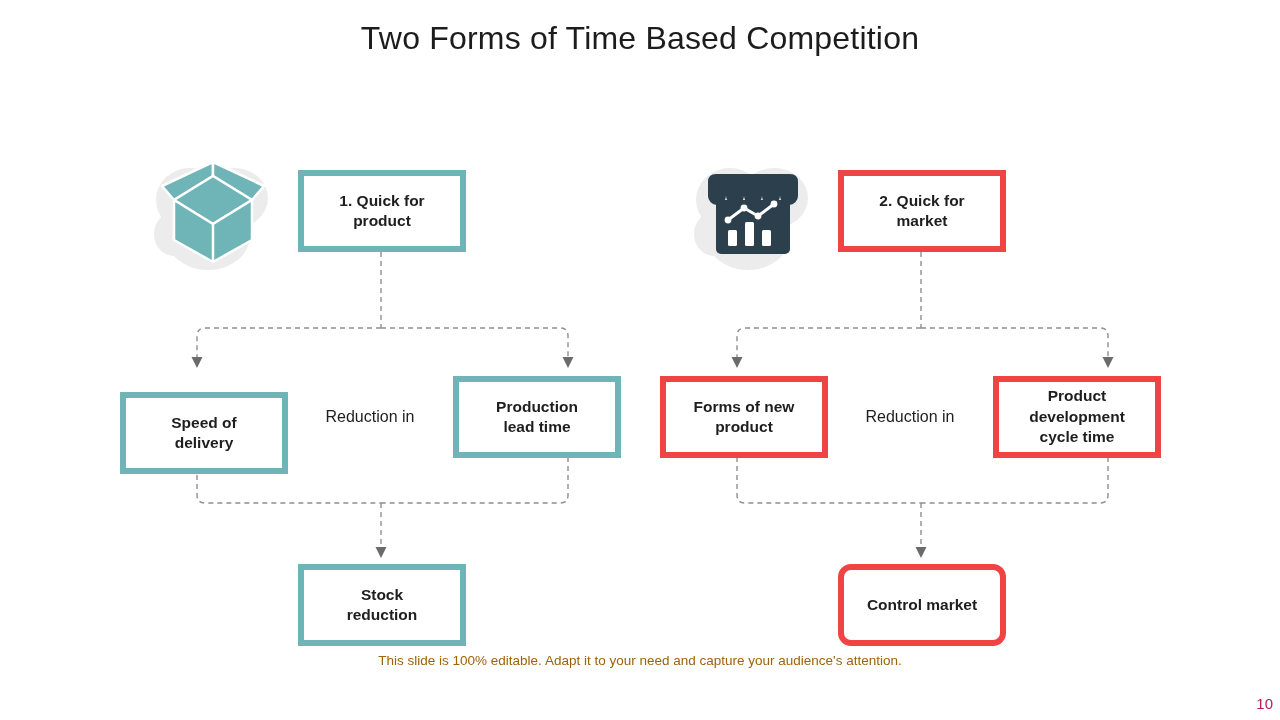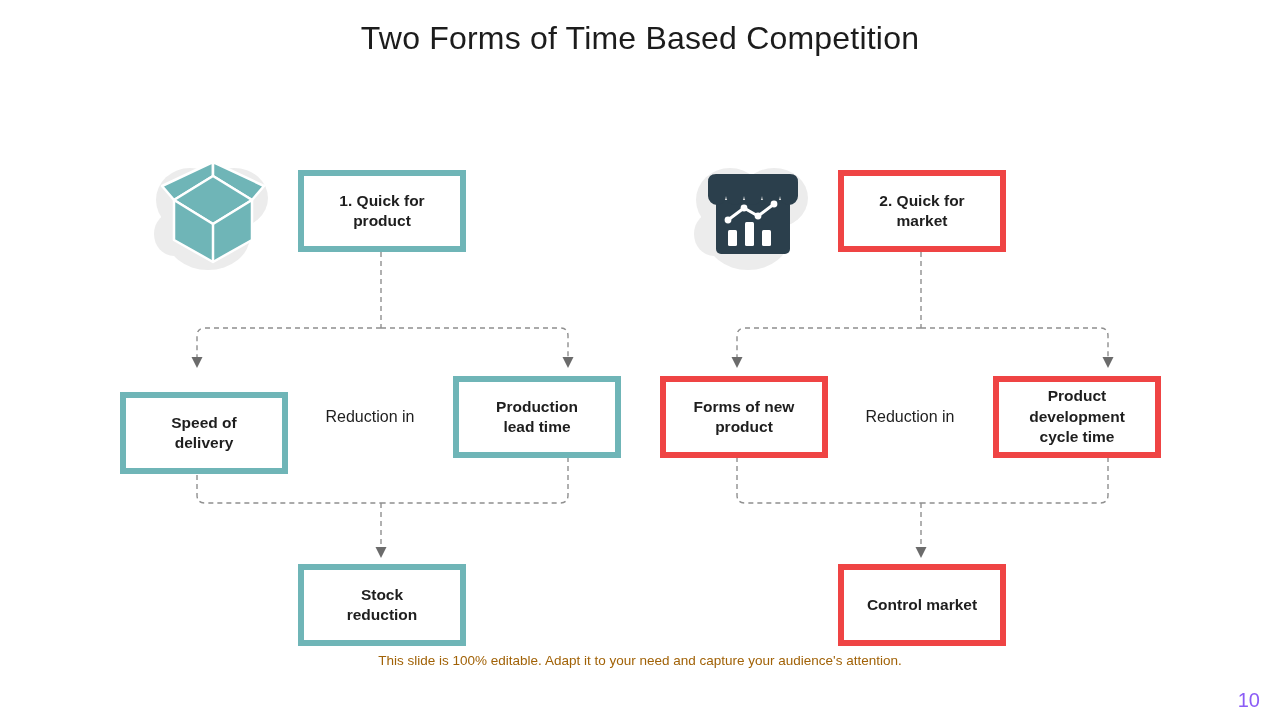--- a/index.html
+++ b/index.html
@@ -55,21 +55,21 @@
   .pad-lg { padding: 0 30px; }
   .pad-md { padding: 0 22px; }
   .pad-sm { padding: 0 10px; }
   .pos-l-top { left: 298px; top: 170px; }
   .pos-l-midleft { left: 120px; top: 376px; margin-top: 16px; }
   .pos-l-midright { left: 453px; top: 376px; }
   .pos-l-bottom { left: 298px; top: 564px; }
   .pos-r-top { left: 838px; top: 170px; }
   .pos-r-midleft { left: 660px; top: 376px; }
   .pos-r-midright { left: 993px; top: 376px; }
-  .pos-r-bottom { left: 838px; top: 564px; }
+  .pos-r-bottom { left: 838px; top: 564px; border-radius: 13px; }
   .mid-label {
     position: absolute;
     top: 376px;
     width: 166px;
     height: 82px;
     display: flex;
     align-items: center;
     justify-content: center;
     font-weight: normal;
     font-size: 16px;
@@ -81,24 +81,24 @@
     position: absolute;
     left: 0;
     top: 653px;
     width: 1280px;
     text-align: center;
     font-size: 13.5px;
     color: #a16207;
   }
   .page-number {
     position: absolute;
-    right: 20px;
+    right: 7px;
     bottom: 8px;
-    font-size: 20px;
-    color: #8b5cf6;
+    font-size: 15px;
+    color: #be185d;
   }
 </style>
 </head>
 <body>
 
 <div class="slide">
 
   <div class="title">Two Forms of Time Based Competition</div>
 
   <svg class="connectors" width="1280" height="720" viewBox="0 0 1280 720">

